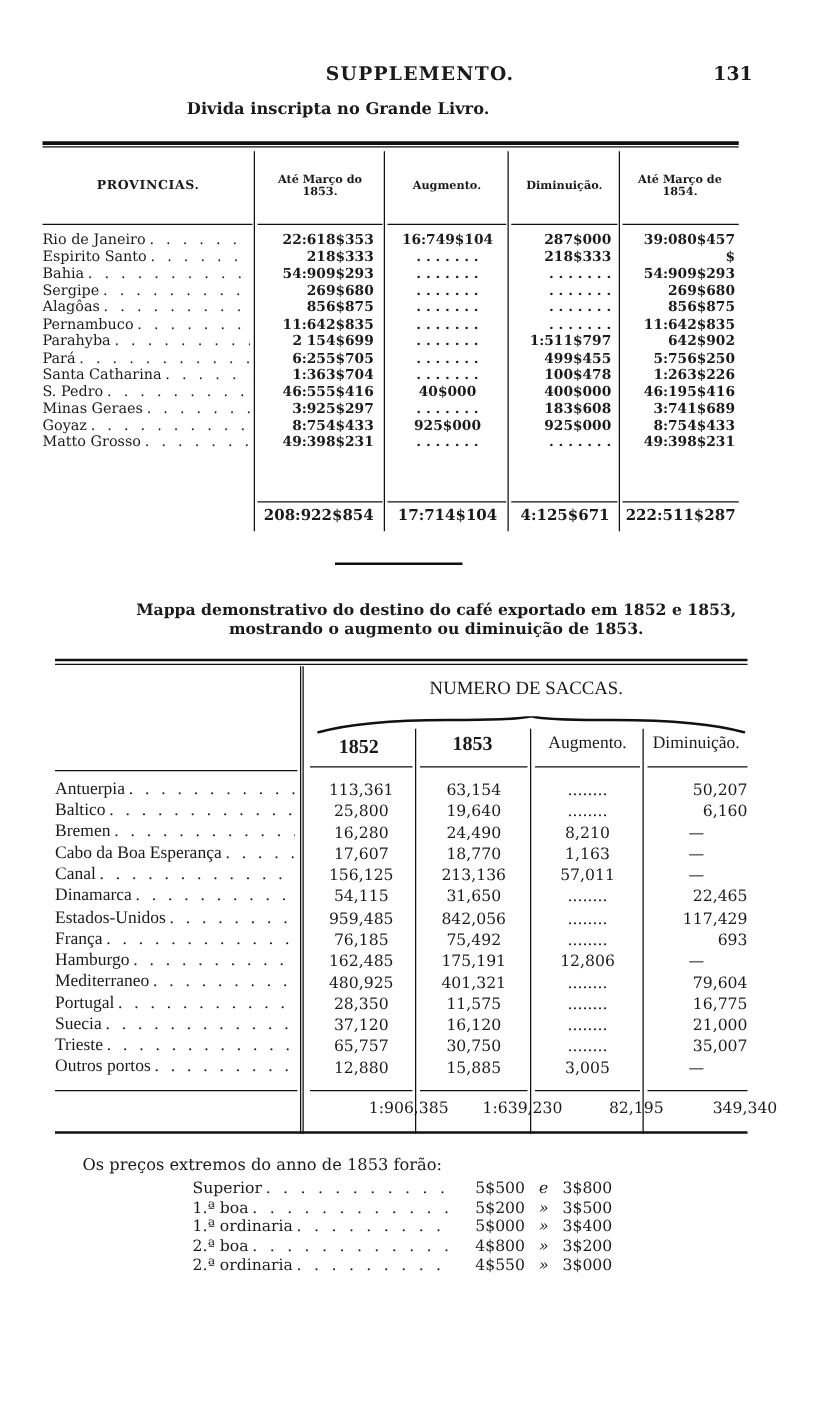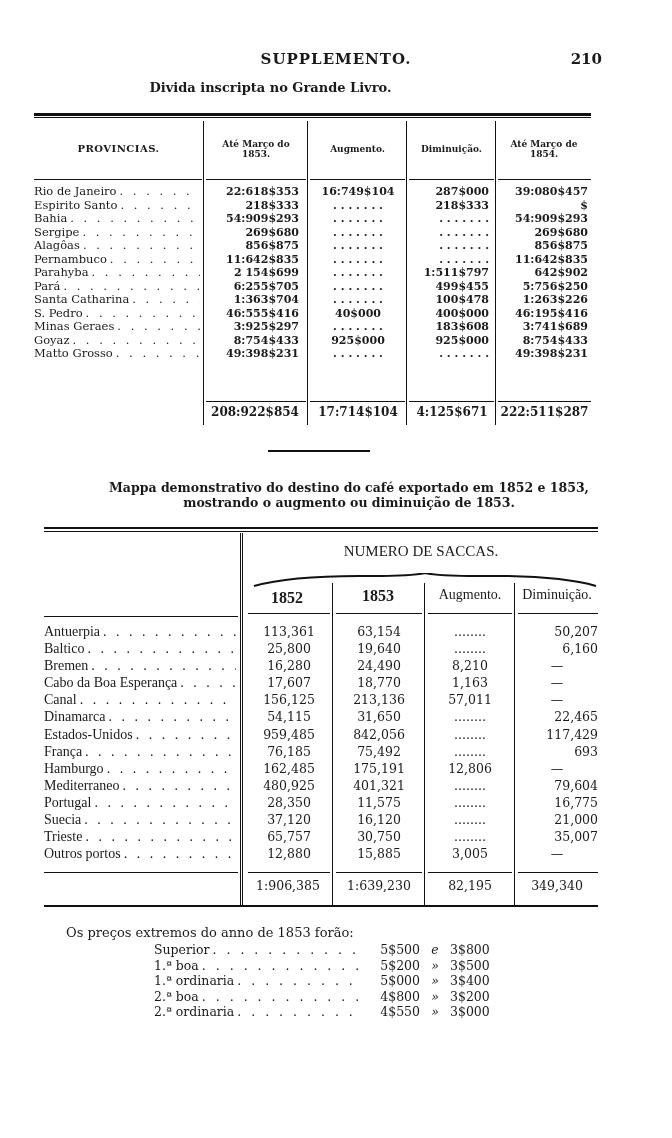--- a/index.html
+++ b/index.html
@@ -45,36 +45,36 @@
   .t2 .rule-top { position: absolute; left: 0; right: 0; top: 0; border-top: 2px solid #111; border-bottom: 1px solid #111; height: 2px; }
   .t2 .vline { position: absolute; width: 0; border-left: 1px solid #111; }
   .t2 .vline.dbl { border-left: 3px double #111; }
   .t2 .hline { position: absolute; height: 0; border-top: 1.5px solid #111; }
   .t2 .hdr { position: absolute; text-align: center; font-family: "Liberation Serif", serif; }
   .t2 .col { position: absolute; top: 96px; font-size: 13px; line-height: 17.1px; font-family: "DejaVu Serif", serif; }
   .t2 .col div { white-space: nowrap; overflow: hidden; height: 17.1px; }
   .t2 .names div { display: flex; font-family: "Liberation Serif", serif; font-size: 14px; }
   .t2 .names .nm { white-space: nowrap; padding-right: 3px; }
   .t2 .num { text-align: center; font-size: 12.5px; }
-  .t2 .total { position: absolute; top: 351px; font-size: 12.5px; text-align: center; }
+  .t2 .total { position: absolute; top: 351px; font-size: 12.5px; text-align: center; margin-left: 39px; }
   .brace { position: absolute; left: 208px; top: 46px; width: 346px; height: 14px; }
   .prices { left: 66px; top: 925px; width: 520px; font-family: "DejaVu Serif", serif; }
   .prices .intro { font-size: 13px; margin-bottom: 2px; }
   .prices .row { display: flex; align-items: center; font-size: 12.5px; line-height: 15.5px; padding-left: 88px; }
   .prices .label { width: 210px; display: flex; white-space: nowrap; }
   .prices .label .nm { padding-right: 3px; }
   .prices .p1 { width: 56px; text-align: right; }
   .prices .sep { width: 30px; text-align: center; font-style: italic; }
   .prices .p2 { width: 56px; text-align: left; }
 </style>
 </head>
 <body>
 
 <div class="abs running-head">SUPPLEMENTO.</div>
-<div class="abs page-num">210</div>
+<div class="abs page-num">131</div>
 <div class="abs title1">Divida inscripta no Grande Livro.</div>
 
 <div class="abs t1">
   <div class="rule-top"></div>
   <div class="vline" style="left:169px;height:304px;"></div>
   <div class="vline" style="left:273px;height:304px;"></div>
   <div class="vline" style="left:372px;height:304px;"></div>
   <div class="vline" style="left:461px;height:304px;"></div>
 
   <div class="hdr wide" style="left:0;width:169px;">PROVINCIAS.</div>

